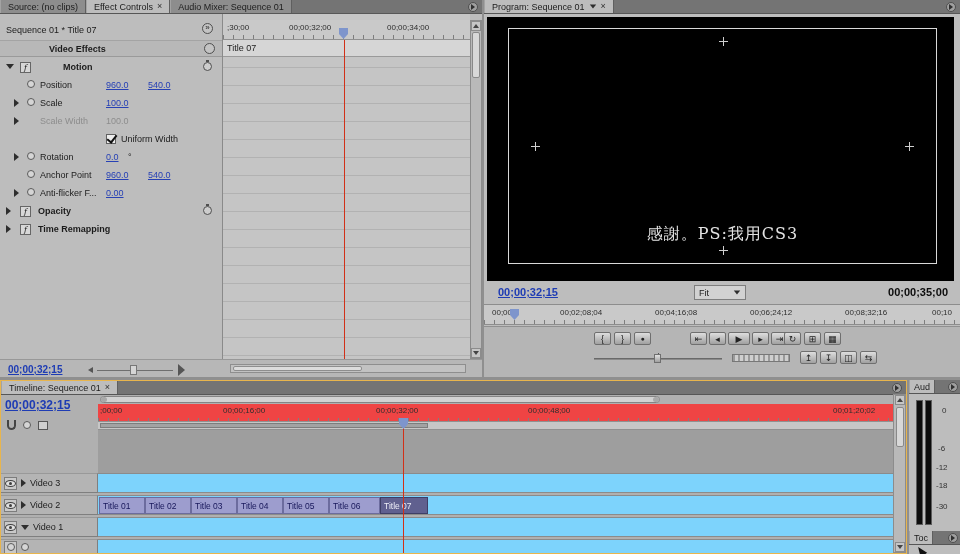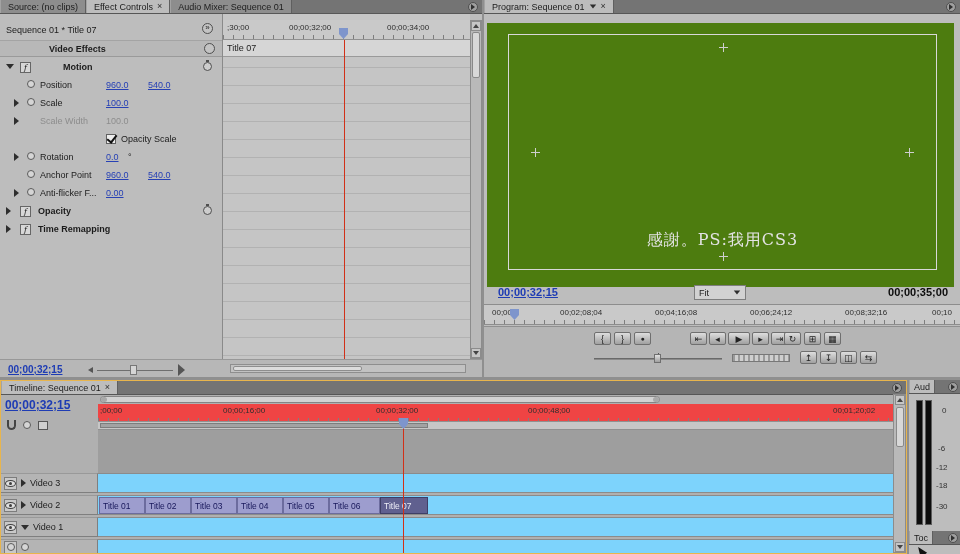--- a/index.html
+++ b/index.html
@@ -125,21 +125,21 @@
     </div>
 
     <div class="row" style="top:98px;">
       <i class="tri-r" style="left:14px;top:5px;"></i>
       <span class="ec-label dim">Scale Width</span>
       <span class="v1 dim">100.0</span>
     </div>
 
     <div class="row" style="top:116px;">
       <span class="cb on" style="left:106px;"></span>
-      <span style="left:121px;">Opacity Scale</span>
+      <span style="left:121px;">Uniform Width</span>
     </div>
 
     <div class="row" style="top:134px;">
       <i class="tri-r" style="left:14px;top:5px;"></i>
       <span class="dotc" style="left:27px;"></span>
       <span class="ec-label">Rotation</span>
       <span class="hot v1">0.0</span>
       <span style="left:128px;">°</span>
     </div>
 
@@ -203,21 +203,21 @@
       <span class="close">×</span>
     </div>
     <div style="flex:1"></div>
     <div class="pmenu">
         <i></i>
       </div>
   </div>
 
   <div class="abs" style="left:0;top:14px;right:0;bottom:0;background:#bdbdbd;">
 
-    <div class="abs" style="left:3px;top:3px;width:467px;height:264px;background:#4d7c0f;margin-top:6px;">
+    <div class="abs" style="left:3px;top:3px;width:467px;height:264px;background:#000000;">
       <div class="abs" style="left:21px;top:11px;right:17px;bottom:17px;border:1px solid #d8d8d8;">
         <span class="plus" style="left:50%;margin-left:-4px;top:8px;"></span>
         <span class="plus" style="left:50%;margin-left:-4px;bottom:8px;"></span>
         <span class="plus" style="left:22px;top:50%;margin-top:-4px;"></span>
         <span class="plus" style="right:22px;top:50%;margin-top:-4px;"></span>
         <div class="abs" style="left:0;right:0;bottom:18px;text-align:center;color:#e3e3e3;font-size:16px;font-family:'DejaVu Serif',serif;letter-spacing:1px;">感謝。PS:我用CS3</div>
       </div>
     </div>
 
     <span class="tc abs" style="left:14px;top:272px;font-size:11px;">00;00;32;15</span>

